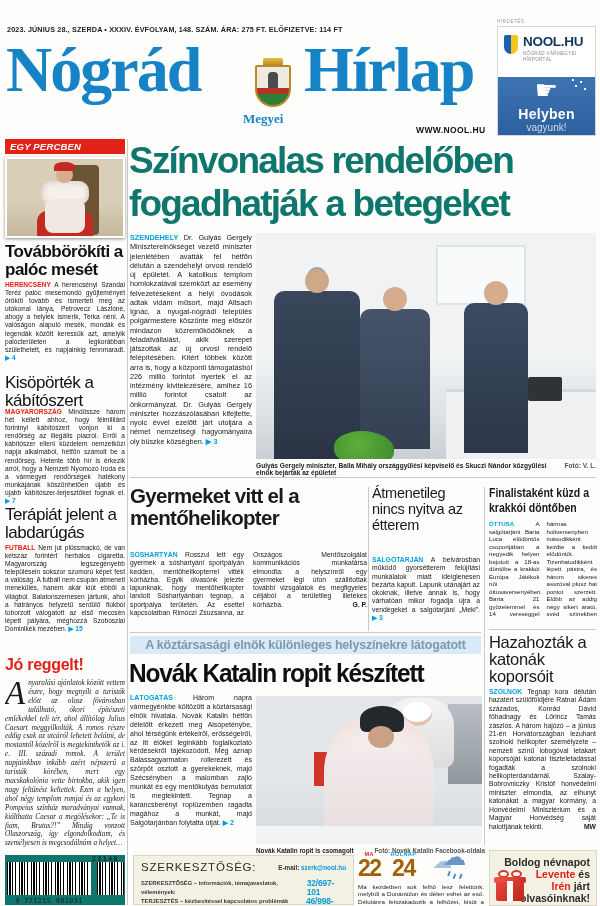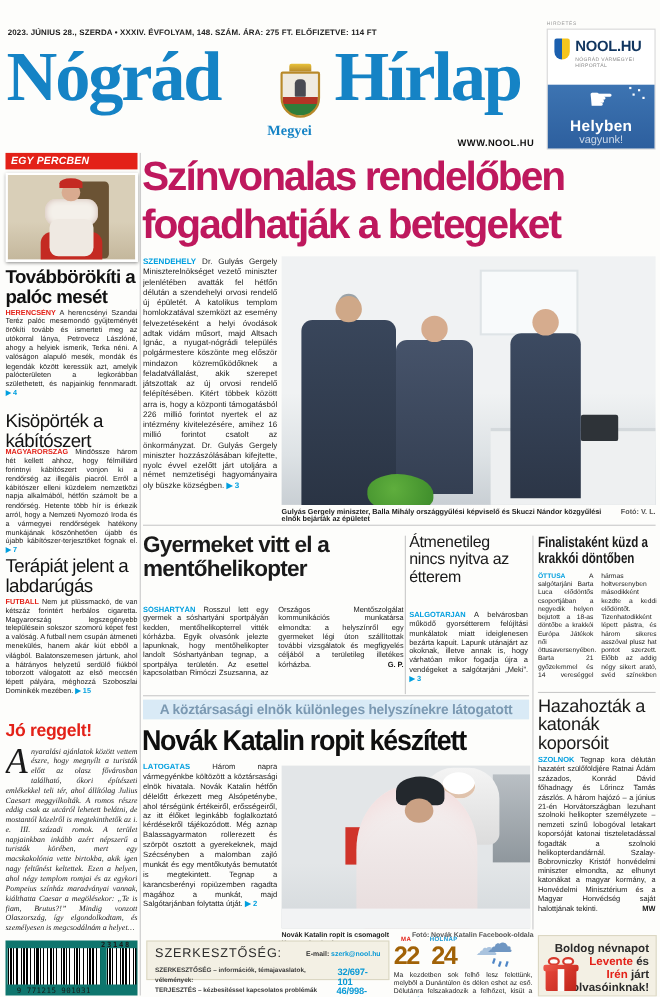--- a/index.html
+++ b/index.html
@@ -68,21 +68,21 @@
   .dropcap { float:left; font-size:33px; line-height:27px; padding:1px 3px 0 0; font-style:italic; }
 
   .barcode { left:5px; top:855px; width:120px; height:50px; background:#0f766e; }
   .bc-issue { position:absolute; right:6px; top:0; font-family:"DejaVu Sans Mono", monospace; font-size:6.5px; font-weight:bold; letter-spacing:1.5px; }
   .bc-bars { position:absolute; top:7px; height:33px; background:repeating-linear-gradient(90deg,#000 0 1px,#fff 1px 2px,#000 2px 4px,#fff 4px 5px,#000 5px 6px,#fff 6px 8px,#000 8px 9px,#fff 9px 12px); }
   .bc-bars.main { left:2px; width:84px; }
   .bc-bars.small { left:92px; width:27px; }
   .bc-digits { position:absolute; left:0; top:42px; width:88px; text-align:center; font-family:"DejaVu Sans Mono", monospace; font-size:6.8px; letter-spacing:.4px; }
 
   
-  .main-headline { left:129px; top:139px; width:467px; font-size:37px; font-weight:bold; line-height:43px; letter-spacing:-1.8px; color:#be185d; }
+  .main-headline { left:129px; top:139px; width:467px; font-size:37px; font-weight:bold; line-height:43px; letter-spacing:-1.8px; color:#0f766e; }
   .main-body { left:130px; top:233px; width:122px; height:277px; font-size:7.3px; line-height:9.25px; overflow:hidden; }
   .main-photo { left:256px; top:233px; width:340px; height:226px; background:linear-gradient(180deg,#f0f2f3 0 55%,#dde2e5 80%,#c9cfd4 100%); }
   .main-photo .win { position:absolute; left:180px; top:12px; width:90px; height:60px; background:#f8fafb; border:2px solid #dfe4e7; }
   .main-photo .desk { position:absolute; right:0; bottom:0; width:150px; height:70px; background:#eef0f1; border-top:3px solid #d4d9dc; }
   .main-photo .monitor { position:absolute; right:34px; bottom:58px; width:34px; height:24px; background:#2e3338; border-radius:2px; }
   .person { position:absolute; border-radius:10px 10px 0 0; }
   .person::before { content:""; position:absolute; left:50%; transform:translateX(-50%); top:-22px; width:24px; height:24px; border-radius:50%; background:#d6ac8e; }
   .p1 { left:18px; bottom:0; width:86px; height:168px; background:linear-gradient(#39465b,#2a3444); }
   .p1::before { background:#cfa888; box-shadow:0 -4px 0 -2px #9ba3a8; }
   .p2 { left:104px; bottom:10px; width:70px; height:140px; background:linear-gradient(#46536a,#343f52); }
@@ -114,21 +114,21 @@
   .novak-photo .helper::after { content:""; position:absolute; left:18px; top:4px; width:30px; height:24px; background:#fff; border-radius:50%; box-shadow:inset 0 -4px 0 #e0c3ad; }
   .novak-photo .novak-fig { position:absolute; left:68px; top:18px; width:110px; height:130px; background:linear-gradient(#f6f1f1,#e7dcdc); border-radius:45% 45% 8px 8px; box-shadow:inset 0 30px 18px -18px #f3dede; }
   .novak-photo .cap { position:absolute; left:104px; top:10px; width:44px; height:26px; background:#23282d; border-radius:50% 50% 6px 6px; }
   .novak-photo .face { position:absolute; left:112px; top:30px; width:26px; height:22px; background:#caa184; border-radius:50%; }
   .novak-photo .table { position:absolute; left:0; bottom:0; width:100%; height:18px; background:#f2f3f4; }
   .novak-caption { left:256px; top:847px; width:229px; display:flex; justify-content:space-between; gap:4px; font-size:6.3px; font-weight:bold; color:#222; }
   .soldiers-title { left:489px; top:634px; width:107px; font-size:16.5px; line-height:17px; letter-spacing:-.3px; }
   .soldiers-body { left:489px; top:688px; width:107px; height:158px; font-size:6.8px; line-height:8.4px; overflow:hidden; }
 
   
-  .edit-box { left:133px; top:855px; width:221px; height:36px; background:#f3f0e4; border:1px solid #dbd7c3; padding:5px 7px 3px; }
+  .edit-box { left:133px; top:855px; width:221px; height:50px; background:#f3f0e4; border:1px solid #dbd7c3; padding:5px 7px 3px; }
   .edit-title { font-size:11.5px; letter-spacing:.8px; color:#2b2b2b; }
   .edit-email { position:absolute; right:7px; top:8px; font-size:6.3px; font-weight:bold; color:#333; }
   .edit-email .mail { color:#0a9ad6; }
   .edit-rows { margin-top:6px; }
   .edit-row { display:flex; justify-content:space-between; align-items:center; line-height:9px; }
   .edit-row .lbl { font-size:5.8px; font-weight:bold; color:#3a3a3a; }
   .edit-row .phone { font-size:8.5px; font-weight:bold; color:#0a9ad6; letter-spacing:-.2px; }
 
   .weather { left:358px; top:851px; width:126px; height:55px; }
   .w-temps { display:flex; gap:10px; align-items:flex-start; }

